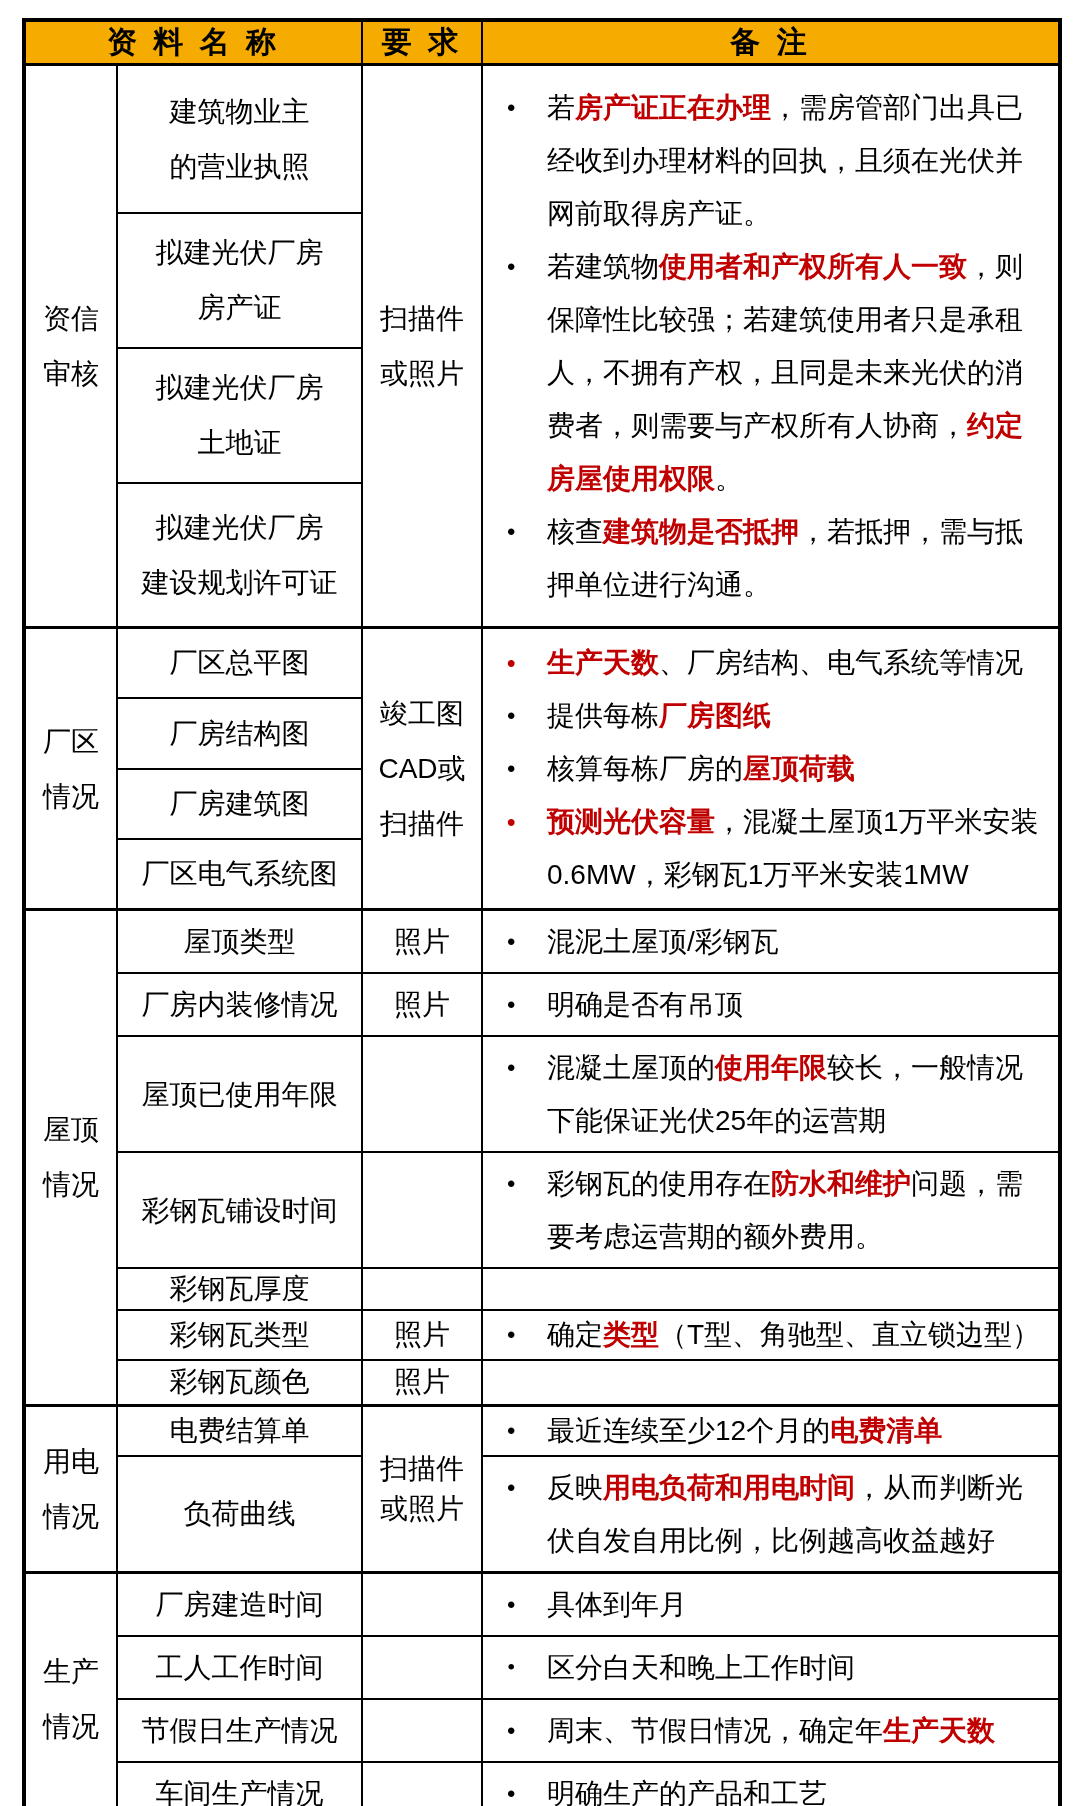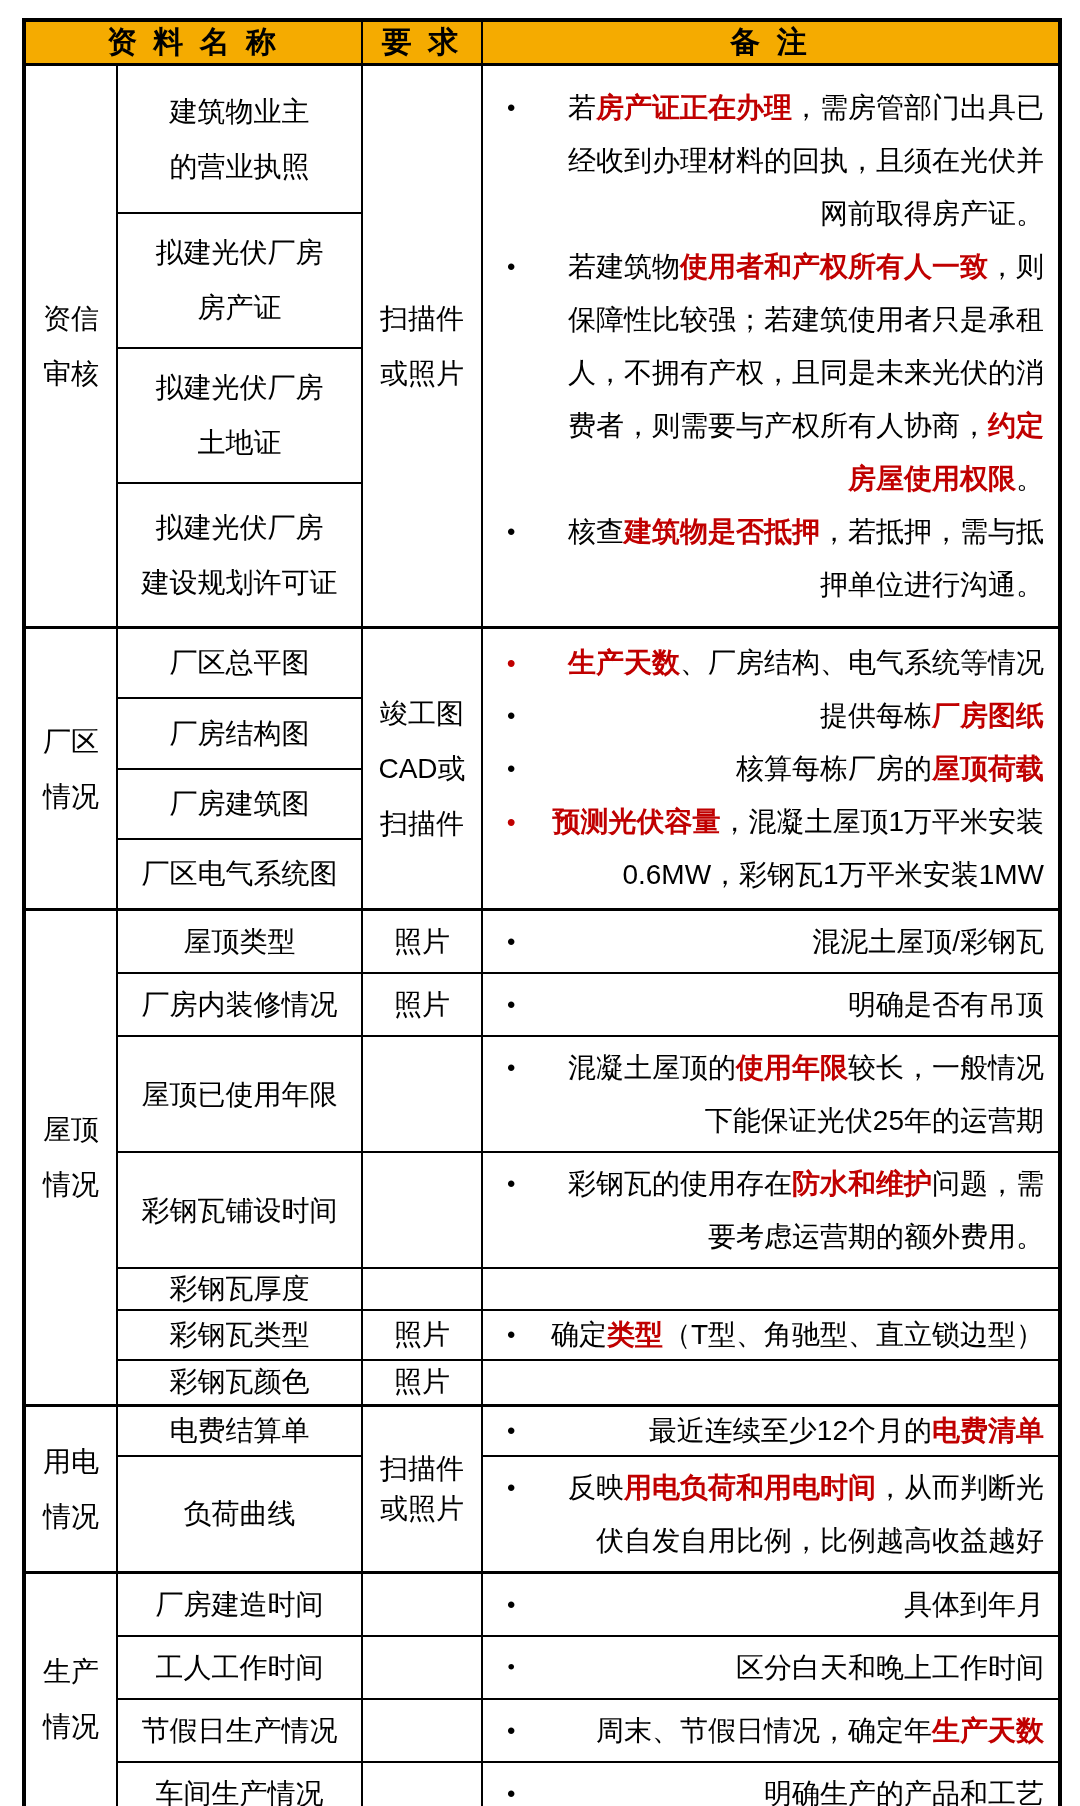--- a/index.html
+++ b/index.html
@@ -24,21 +24,21 @@
     font-size:30px;font-weight:bold;letter-spacing:4px;
     text-align:center;border-bottom:3px solid var(--ink);
   }
   tr.section-start td{border-top:3px solid var(--ink);}
   td.cat,td.item,td.req{text-align:center;font-size:28px;line-height:55px;vertical-align:middle;}
   td.remark{font-size:28px;line-height:53px;vertical-align:middle;padding:4px 14px 4px 24px;}
   tr.compact td.item,tr.compact td.req{line-height:40px;}
   td.remark.compact-cell{line-height:40px;}
   .bullet{display:flex;align-items:flex-start;}
   .bullet .mk{flex:none;width:40px;font-size:24px;}
-  .bullet .ct{flex:1;text-align:right;}
+  .bullet .ct{flex:1;}
   .red{color:var(--accent);font-weight:bold;}
   .ln{display:block;}
 </style>
 </head>
 <body>
 
 <table id="main-table">
   <colgroup>
     <col style="width:93px">
       <col style="width:245px">

